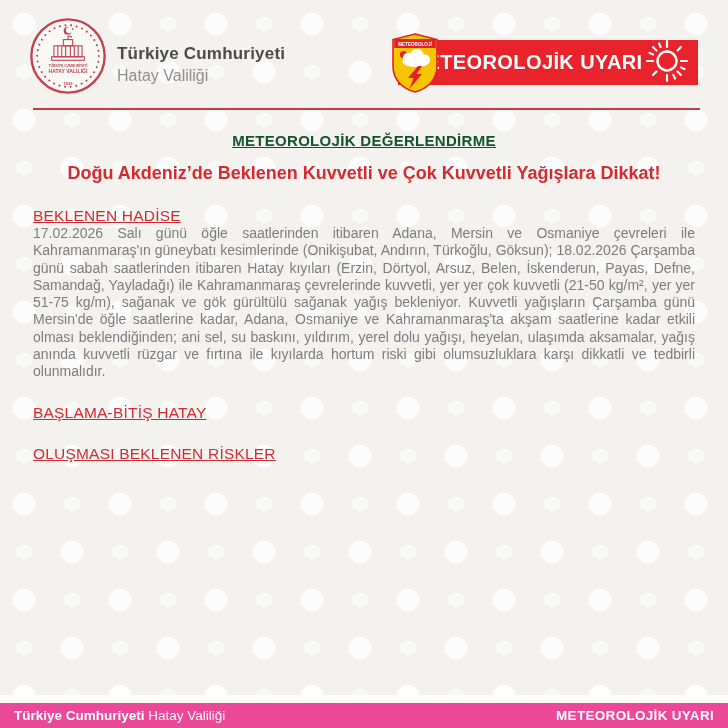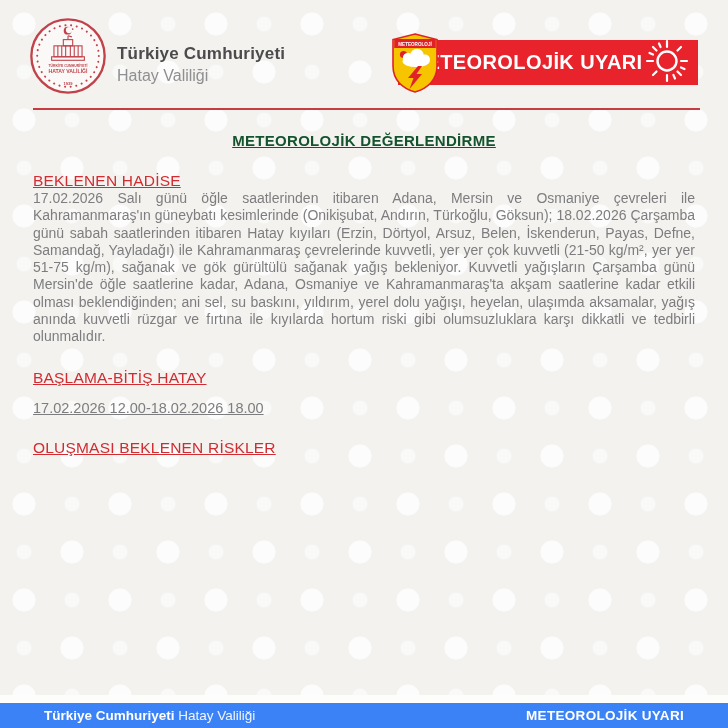--- a/index.html
+++ b/index.html
@@ -50,23 +50,23 @@
   .body-text {
     font-size:14px; line-height:17.3px;
     color:#7d7d7f; text-align:justify;
   }
   .value-line { margin-top:13px; font-size:14.5px; color:#7d7d7f; text-decoration:underline; }
 
   
   .footer { position:absolute; bottom:0; left:0; width:100%; }
   .footer-white { height:8px; background:#fdfdfc; }
   .footer-bar {
-    height:25px; background:#3b82f6; color:#fff;
+    height:25px; background:#ec4899; color:#fff;
     display:flex; align-items:center; justify-content:space-between;
-    padding:0 44px; font-size:13.5px;
+    padding:0 14px; font-size:13.5px;
   }
   .footer-left b { font-weight:bold; }
   .footer-left span { font-weight:normal; opacity:.92; }
   .footer-right { font-weight:bold; letter-spacing:.3px; }
 </style>
 </head>
 <body>
 
 <header>
 
@@ -141,29 +141,29 @@
       <polygon points="28,33 18,45 23.5,45 19.5,56 32,41 26.5,41 32,33" fill="#e02128"></polygon>
     </svg>
   </div>
 </header>
 
 <div class="red-rule"></div>
 
 <main class="main">
   <h2 class="assessment">METEOROLOJİK DEĞERLENDİRME</h2>
 
+  <h1 class="alert-title">Doğu Akdeniz’de Beklenen Kuvvetli ve Çok Kuvvetli Yağışlara Dikkat!</h1>
 
   <section>
     <h3 class="section-heading">BEKLENEN HADİSE</h3>
     <p class="body-text">17.02.2026 Salı günü öğle saatlerinden itibaren Adana, Mersin ve Osmaniye çevreleri ile Kahramanmaraş'ın güneybatı kesimlerinde (Onikişubat, Andırın, Türkoğlu, Göksun); 18.02.2026 Çarşamba günü sabah saatlerinden itibaren Hatay kıyıları (Erzin, Dörtyol, Arsuz, Belen, İskenderun, Payas, Defne, Samandağ, Yayladağı) ile Kahramanmaraş çevrelerinde kuvvetli, yer yer çok kuvvetli (21-50 kg/m², yer yer 51-75 kg/m), sağanak ve gök gürültülü sağanak yağış bekleniyor. Kuvvetli yağışların Çarşamba günü Mersin'de öğle saatlerine kadar, Adana, Osmaniye ve Kahramanmaraş'ta akşam saatlerine kadar etkili olması beklendiğinden; ani sel, su baskını, yıldırım, yerel dolu yağışı, heyelan, ulaşımda aksamalar, yağış anında kuvvetli rüzgar ve fırtına ile kıyılarda hortum riski gibi olumsuzluklara karşı dikkatli ve tedbirli olunmalıdır.</p>
   </section>
 
   <section>
     <h3 class="section-heading">BAŞLAMA-BİTİŞ HATAY</h3>
-    <p class="value-line">17.02.2026 12.00-18.02.2026 18.00</p>
   </section>
 
   <section>
     <h3 class="section-heading">OLUŞMASI BEKLENEN RİSKLER</h3>
   </section>
 </main>
 
 <footer class="footer">
   <div class="footer-white"></div>
   <div class="footer-bar">

